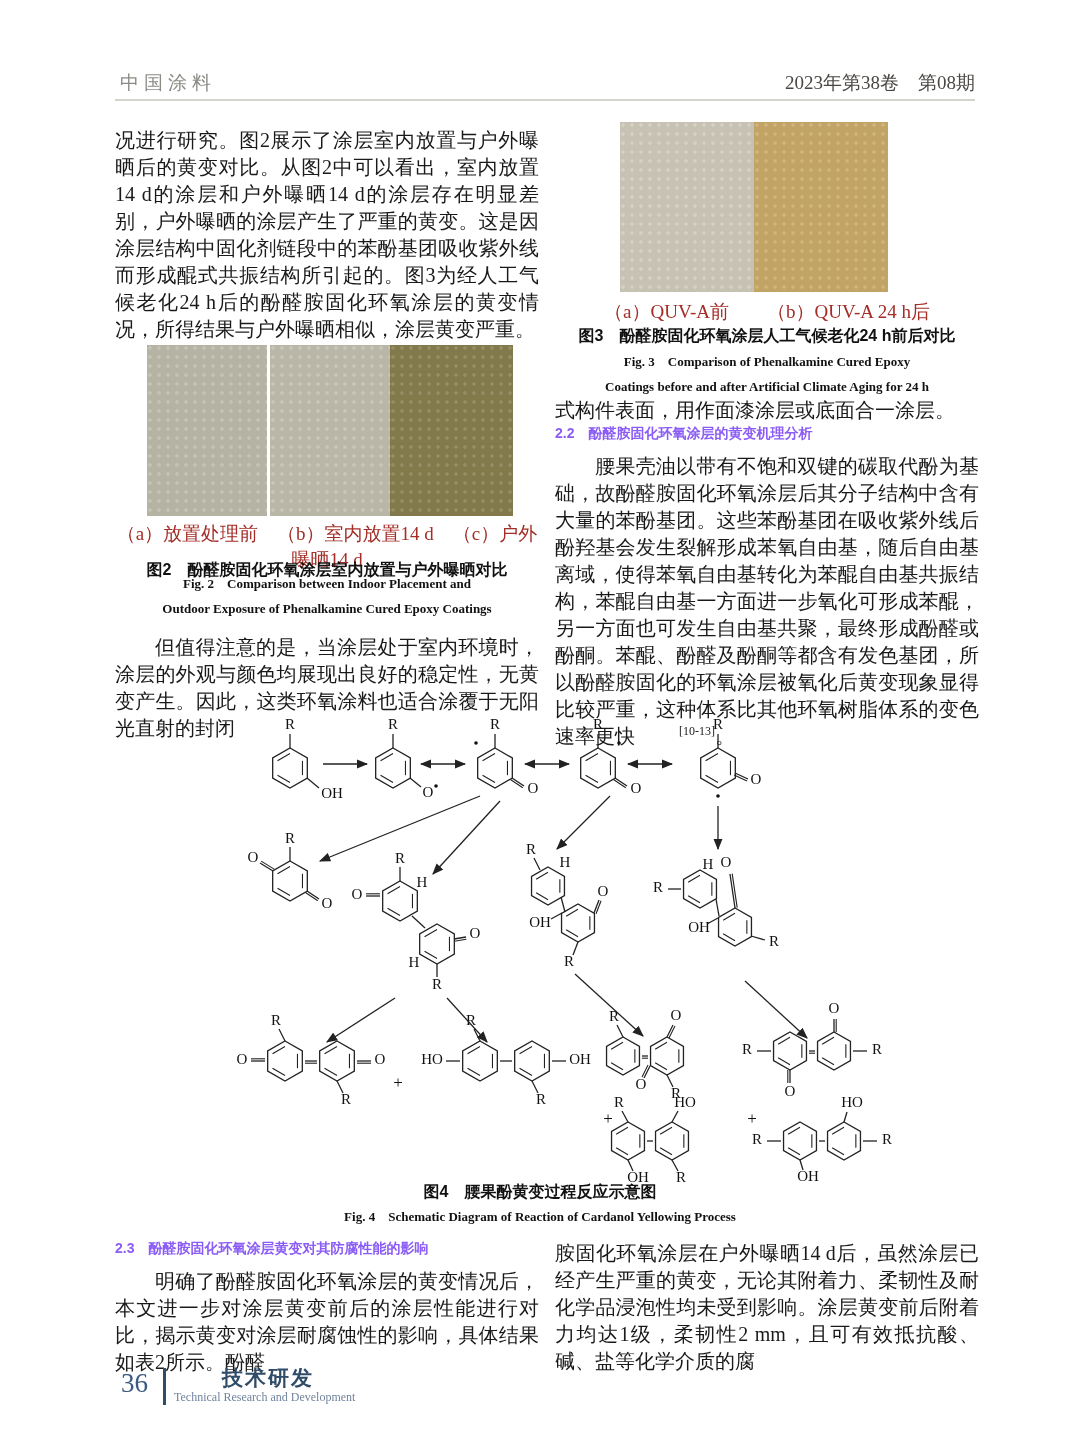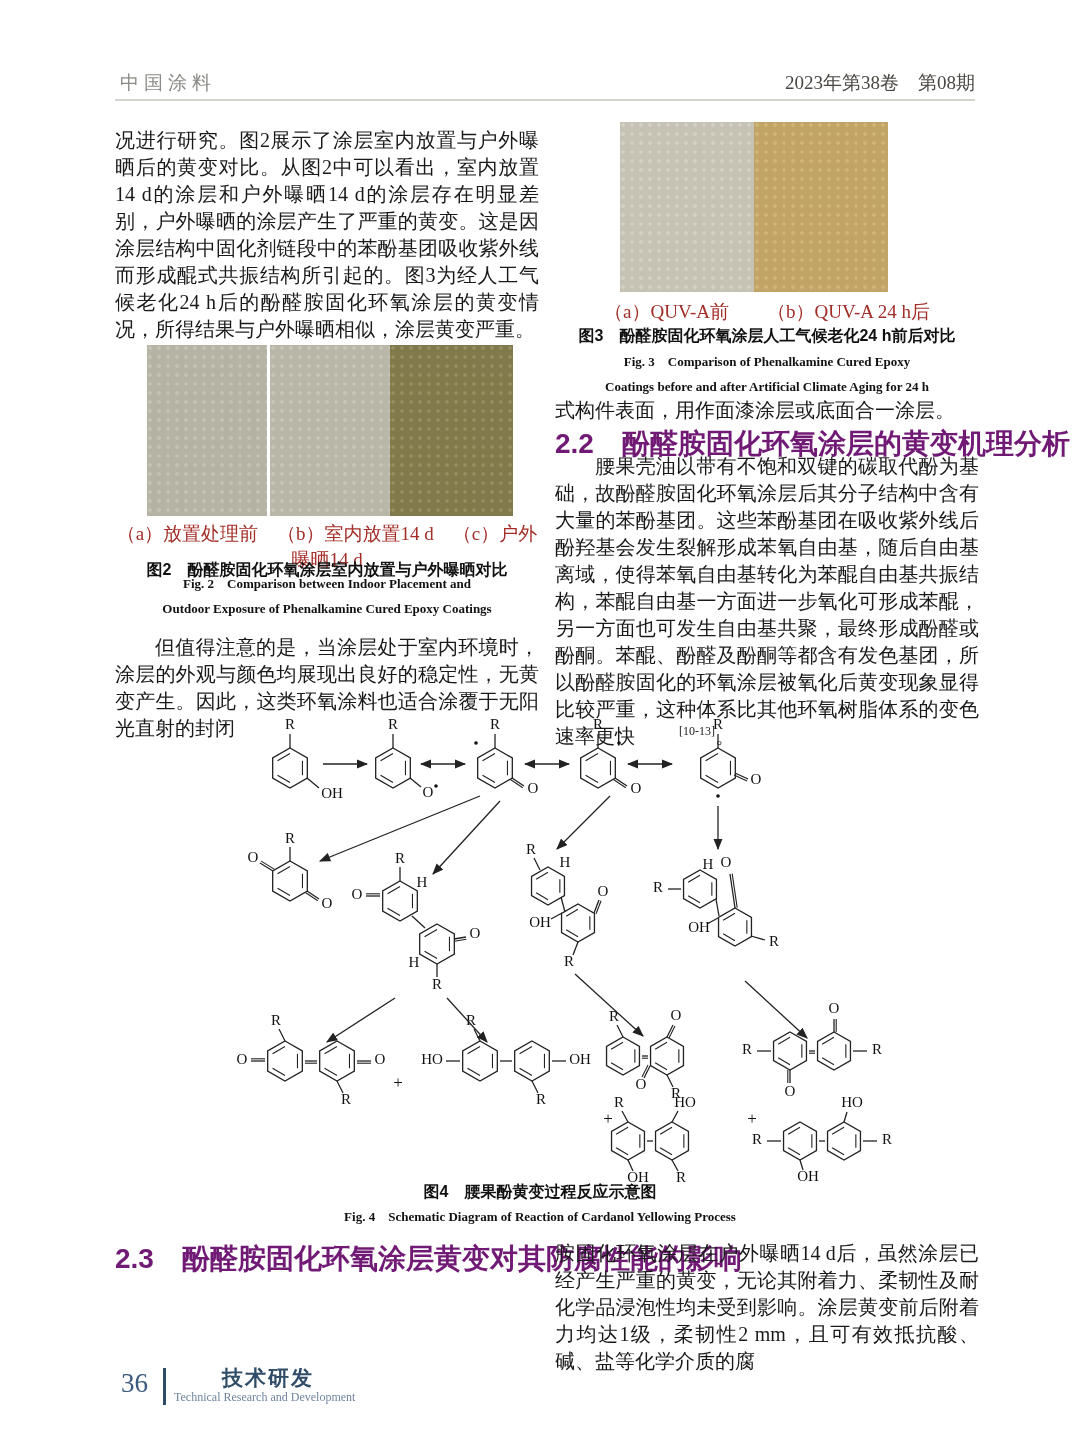--- a/index.html
+++ b/index.html
@@ -17,21 +17,21 @@
   
   .photo-row{display:flex;}
   .photo-panel{height:100%;background-size:9px 9px;
      background-image:radial-gradient(circle at 3px 3px, rgba(255,255,255,0.12) 0 1.5px, rgba(60,55,30,0.05) 2px 3px);}
   
   .cap-red{font-size:19px;color:#A32D27;text-align:center;width:100%;}
   .cap-zh{font-size:16px;font-weight:bold;color:#111;text-align:center;width:100%;
           font-family:"Liberation Sans",sans-serif;}
   .cap-en{font-size:13px;font-weight:bold;color:#111;text-align:center;width:100%;}
   
-  .sec-head{font-size:28px;font-weight:bold;color:#701a75;font-family:"Liberation Sans",sans-serif;}
+  .sec-head{font-size:14px;font-weight:bold;color:#8b5cf6;font-family:"Liberation Sans",sans-serif;}
   
   svg text{font-family:"Liberation Serif",serif;}
   
   .ft-page{font-size:27px;color:#3C5B80;}
   .ft-bar{width:3px;height:37px;background:#2F4C68;}
   .ft-zh{font-size:21px;font-weight:bold;color:#2F4C68;font-family:"Liberation Sans",sans-serif;letter-spacing:2px;margin-left:48px;}
   .ft-en{font-size:12px;color:#71849e;}
 </style>
 </head>
 <body>
@@ -320,20 +320,21 @@
         <line x1="300" y1="282" x2="232" y2="326" stroke="#222" stroke-width="1.3" marker-end="url(#ah)"></line>
         <line x1="352" y1="282" x2="392" y2="326" stroke="#222" stroke-width="1.3" marker-end="url(#ah)"></line>
         <line x1="480" y1="258" x2="548" y2="320" stroke="#222" stroke-width="1.3" marker-end="url(#ah)"></line>
         <line x1="650" y1="265" x2="712" y2="322" stroke="#222" stroke-width="1.3" marker-end="url(#ah)"></line>
       </g>
   </svg>
   <div class="abs cap-zh" style="left:0px;top:1182px;width:1080px;">图4　腰果酚黄变过程反应示意图</div>
   <div class="abs cap-en" style="left:0px;top:1208px;width:1080px;">Fig. 4　Schematic Diagram of Reaction of Cardanol Yellowing Process</div>
 
   <div class="abs sec-head" style="left:115px;top:1240px;">2.3　酚醛胺固化环氧涂层黄变对其防腐性能的影响</div>
+  <div class="abs para indent" style="left:115px;top:1268px;">明确了酚醛胺固化环氧涂层的黄变情况后，本文进一步对涂层黄变前后的涂层性能进行对比，揭示黄变对涂层耐腐蚀性的影响，具体结果如表2所示。酚醛</div>
   <div class="abs para" style="left:555px;top:1240px;">胺固化环氧涂层在户外曝晒14 d后，虽然涂层已经产生严重的黄变，无论其附着力、柔韧性及耐化学品浸泡性均未受到影响。涂层黄变前后附着力均达1级，柔韧性2 mm，且可有效抵抗酸、碱、盐等化学介质的腐</div>
 
   <div class="abs ft-page" style="left:121px;top:1368px;">36</div>
   <div class="abs ft-bar" style="left:163px;top:1368px;"></div>
   <div class="abs ft-zh" style="left:174px;top:1364px;">技术研发</div>
   <div class="abs ft-en" style="left:174px;top:1390px;">Technical Research and Development</div>
 
 </div>
 
 </body></html>

